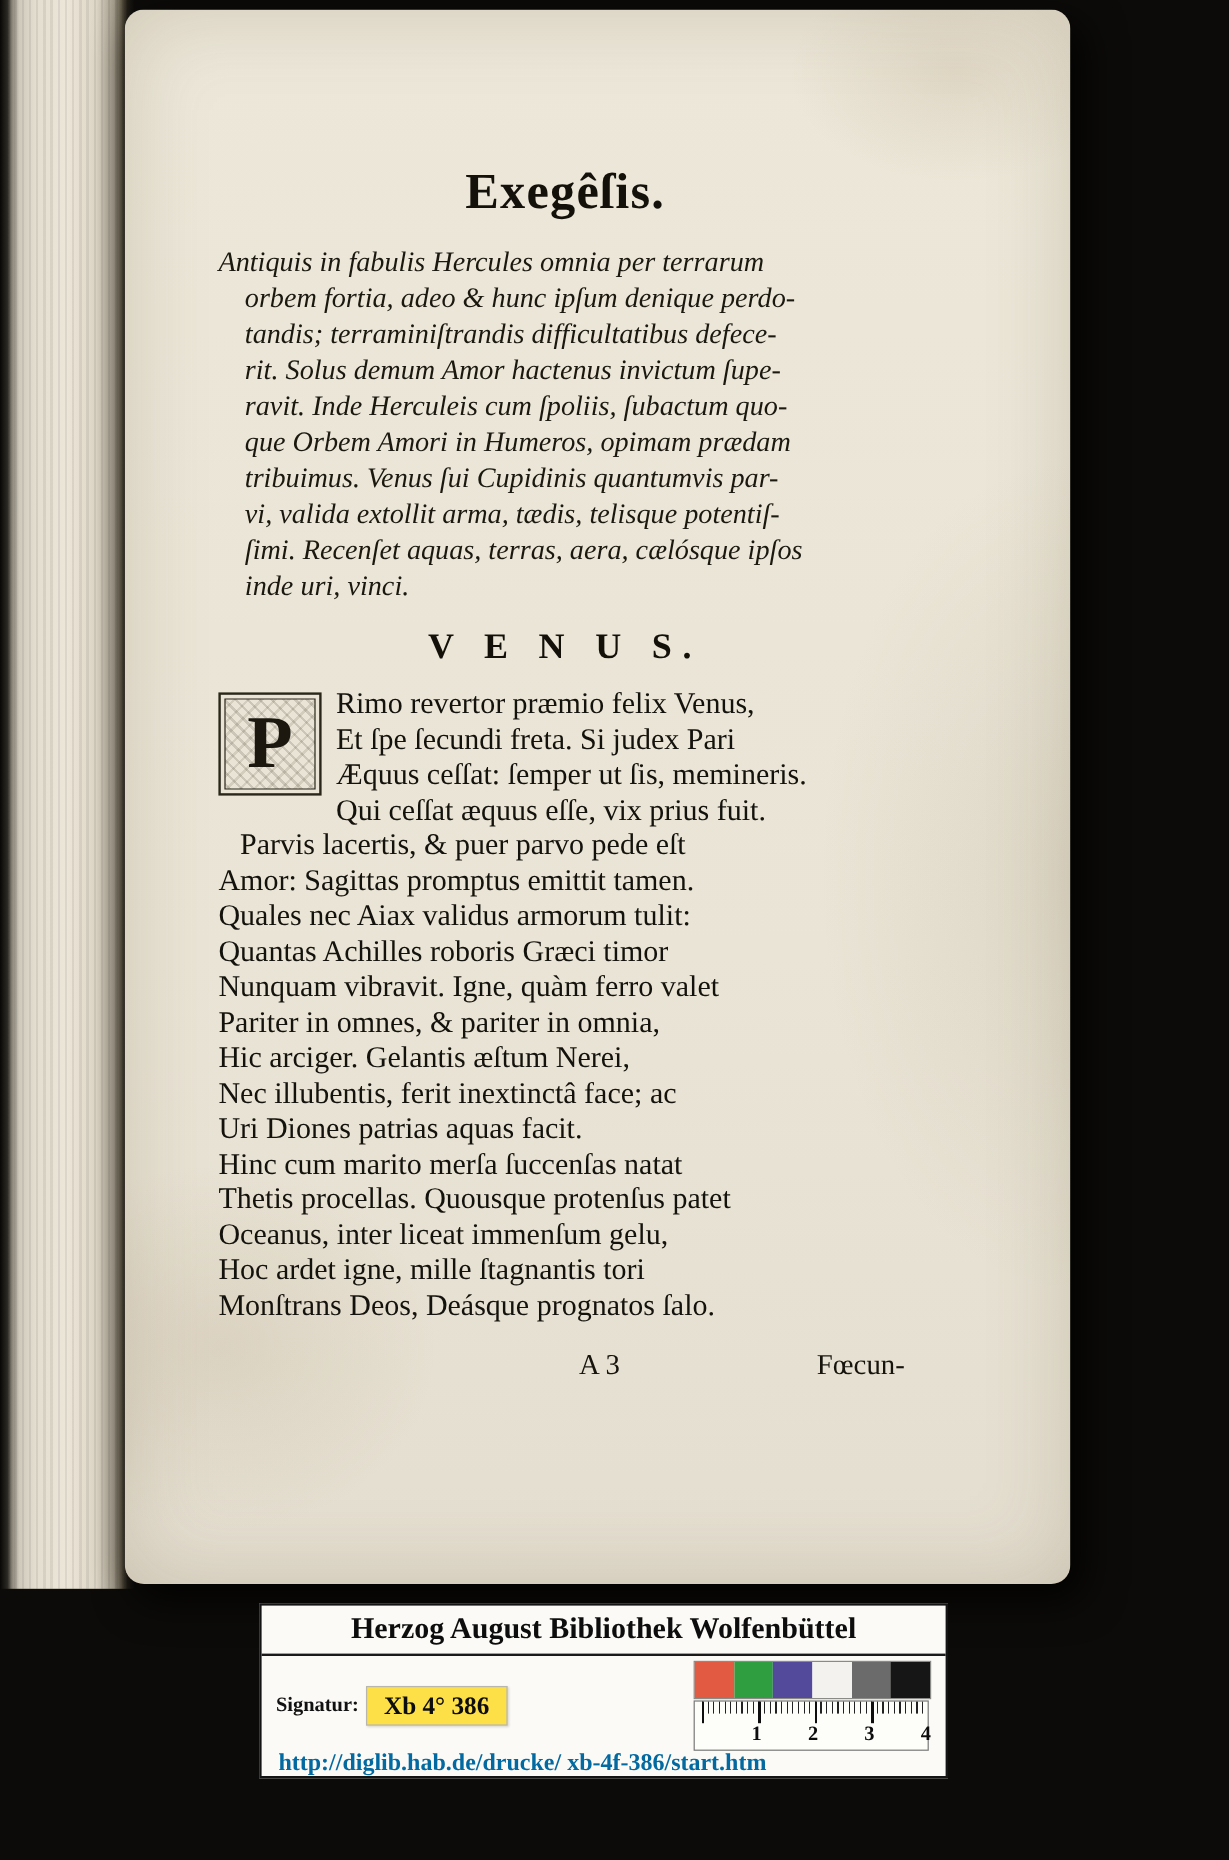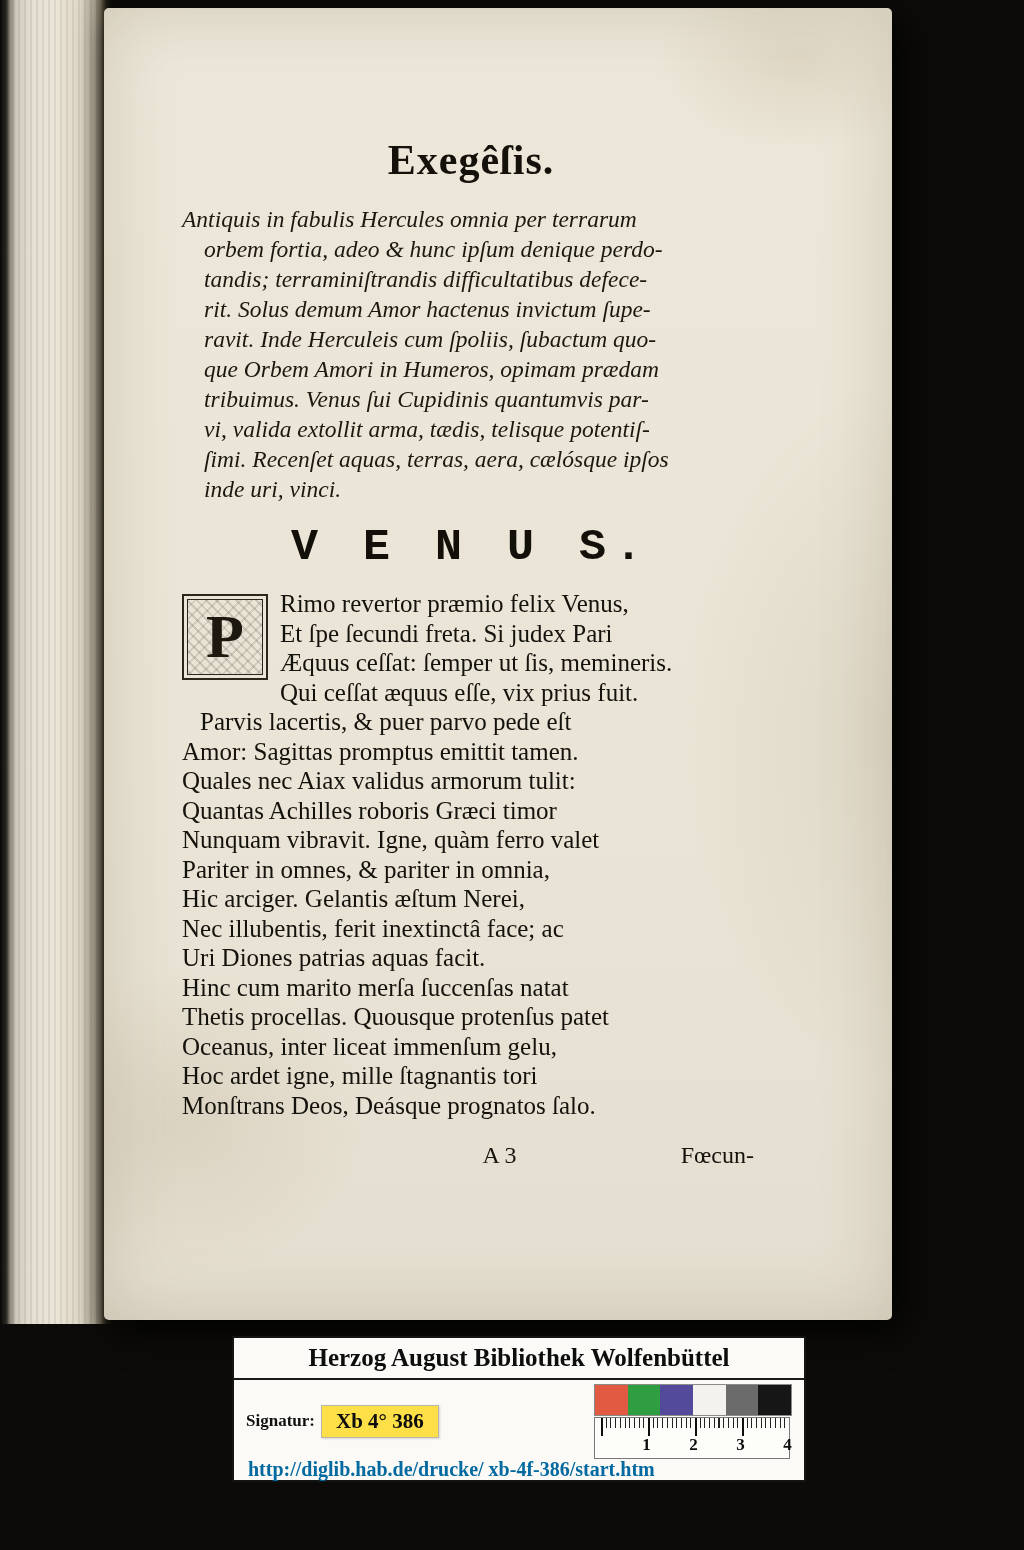--- a/index.html
+++ b/index.html
@@ -10,41 +10,41 @@
   }
   
   .book-edge{
     position:absolute;left:0;top:0;width:112px;height:1324px;
     background:
       repeating-linear-gradient(90deg, rgba(0,0,0,.07) 0 2px, rgba(255,255,255,0) 2px 6px),
       linear-gradient(90deg,#090807 0,#2b2822 6px,#8a8478 10px,#cfc9bb 16px,#e4ded0 30px,#ece6d8 55px,#ded7c7 80px,#a29a8a 95px,#57503f 102px,#211d16 106px,#0c0b09 112px);
   }
   .page{
     position:absolute;left:104px;top:8px;width:788px;height:1312px;
-    border-radius:5px;
+    border-radius:16px;
     background:
       radial-gradient(ellipse 200px 130px at 88% 4%, rgba(150,120,80,.14), rgba(150,120,80,0) 70%),
       radial-gradient(ellipse 260px 220px at 10% 85%, rgba(140,110,70,.12), rgba(140,110,70,0) 70%),
       radial-gradient(ellipse 300px 500px at 100% 55%, rgba(120,100,70,.10), rgba(120,100,70,0) 70%),
       linear-gradient(180deg,#ece7d9 0%,#e9e4d5 60%,#e4ded0 100%);
     box-shadow: inset 0 0 70px rgba(110,90,60,.22), 10px 12px 34px rgba(0,0,0,.85);
   }
   .text-block{
     position:absolute;left:78px;top:128px;width:578px;color:#191610;
   }
   .heading{
     margin:0;text-align:center;font-size:42px;font-weight:bold;letter-spacing:1px;color:#14110b;
   }
   .exegesis{
     margin-top:20px;font-style:italic;font-size:23.5px;line-height:30px;color:#1b180f;
   }
   .exegesis .ex-line:not(:first-child){padding-left:22px;}
   .venus{
-    margin:18px 0 0 0;text-align:center;font-size:45px;font-weight:bold;
-    letter-spacing:9px;color:#13100a;font-family:Liberation Mono, monospace;
+    margin:18px 0 0 0;text-align:center;font-size:30px;font-weight:bold;
+    letter-spacing:9px;color:#13100a;
   }
   .poem{
     margin-top:16px;font-size:25px;line-height:29.5px;color:#14120c;
   }
   .dropcap{
     float:left;width:86px;height:86px;margin:5px 12px 3px 0;
     border:2px solid #2a261a;box-sizing:border-box;
     display:flex;align-items:center;justify-content:center;
     font-size:62px;font-weight:bold;color:#1c1810;
     background:
@@ -54,21 +54,21 @@
     box-shadow: inset 0 0 0 3px #e9e4d5, inset 0 0 0 4px #2a261a;
   }
   .poem .indent{padding-left:18px;}
   .pagefoot{
     position:relative;margin-top:22px;height:32px;font-size:24px;color:#17140e;
   }
   .sig-mark{position:absolute;left:52%;}
   .catchword{position:absolute;right:6px;}
   
   .label-card{
-    position:absolute;left:232px;top:1336px;width:574px;height:146px;
+    position:absolute;left:216px;top:1336px;width:574px;height:146px;
     background:#fbfaf6;border:2px solid #141414;box-sizing:border-box;
   }
   .label-title{
     height:40px;line-height:40px;text-align:center;
     font-size:25px;font-weight:bold;color:#0d0d0d;
     border-bottom:2px solid #1a1a1a;
   }
   .label-mid{
     display:flex;align-items:center;justify-content:space-between;
     padding:4px 12px 0 12px;height:78px;box-sizing:border-box;

